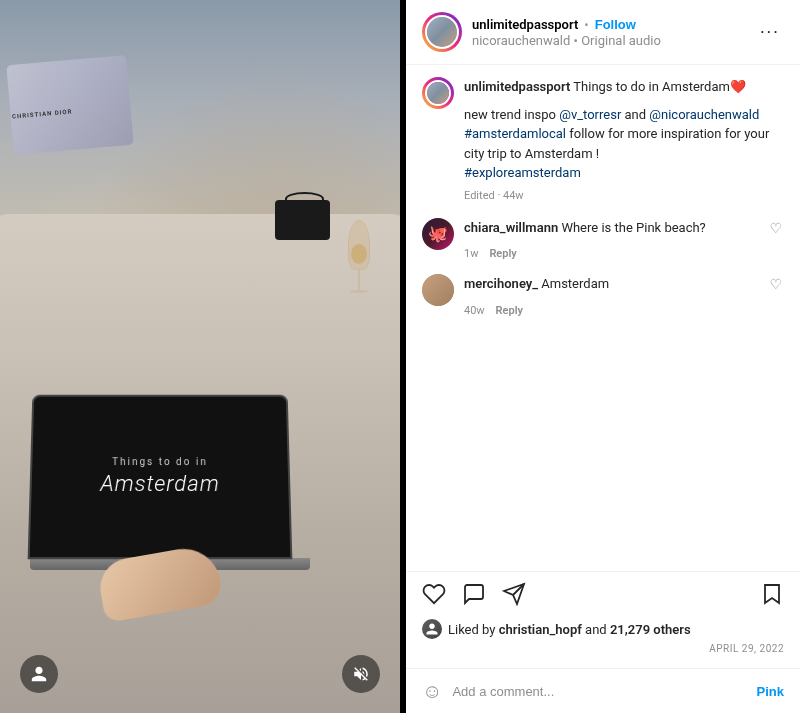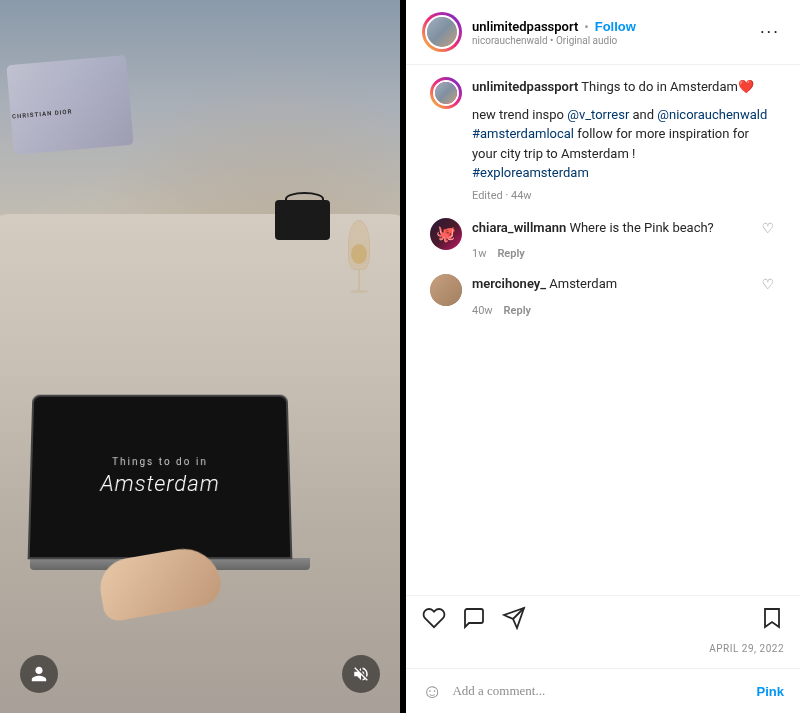--- a/index.html
+++ b/index.html
@@ -290,38 +290,38 @@
     .follow-btn {
       font-size: 13px;
       font-weight: 600;
       color: #0095f6;
       background: none;
       border: none;
       cursor: pointer;
     }
 
     .header-sub {
-      font-size: 10px;
+      font-size: 13px;
       color: #8e8e8e;
       margin-top: 1px;
     }
 
     .more-btn {
       font-size: 18px;
       color: #262626;
       cursor: pointer;
       padding: 4px;
       letter-spacing: 2px;
     }
 
     
     .comments-area {
       flex: 1;
       overflow-y: auto;
-      padding: 12px 24px;
+      padding: 12px 16px;
     }
 
     
     .caption-block {
       display: flex;
       gap: 10px;
       margin-bottom: 16px;
     }
 
     .comment-avatar-ring {
@@ -521,21 +521,20 @@
       cursor: pointer;
       color: #8e8e8e;
     }
 
     .comment-input {
       flex: 1;
       border: none;
       outline: none;
       font-size: 13px;
       color: #262626;
-      font-family: Liberation Serif, serif;
     }
 
     .comment-input::placeholder {
       color: #8e8e8e;
     }
 
     .post-btn {
       font-size: 13px;
       font-weight: 600;
       color: #0095f6;
@@ -696,20 +695,33 @@
           </svg>
         </span>
       </div>
       <span class="action-icon-save">
         <svg width="24" height="24" viewBox="0 0 24 24" fill="none" stroke="#262626" stroke-width="1.8">
           <polygon points="19 21 12 16 5 21 5 3 19 3 19 21"></polygon>
         </svg>
       </span>
     </div>
 
+    <div class="likes-row">
+      <div class="likes-avatar">
+        <svg width="14" height="14" viewBox="0 0 24 24" fill="white">
+          <path d="M12 12c2.7 0 4.8-2.1 4.8-4.8S14.7 2.4 12 2.4 7.2 4.5 7.2 7.2 9.3 12 12 12zm0 2.4c-3.2 0-9.6 1.6-9.6 4.8v2.4h19.2v-2.4c0-3.2-6.4-4.8-9.6-4.8z"></path>
+        </svg>
+      </div>
+      <span class="likes-text">
+        <span>Liked by</span>
+        <span class="likes-name">christian_hopf</span>
+        <span>and</span>
+        <span class="likes-count">21,279 others</span>
+      </span>
+    </div>
 
     <div class="date-row">APRIL 29, 2022</div>
   </div>
 
   <div class="add-comment-bar">
     <span class="comment-emoji">☺</span>
     <input class="comment-input" type="text" placeholder="Add a comment..." style="">
     <button class="post-btn">Pink</button>
   </div>
 

